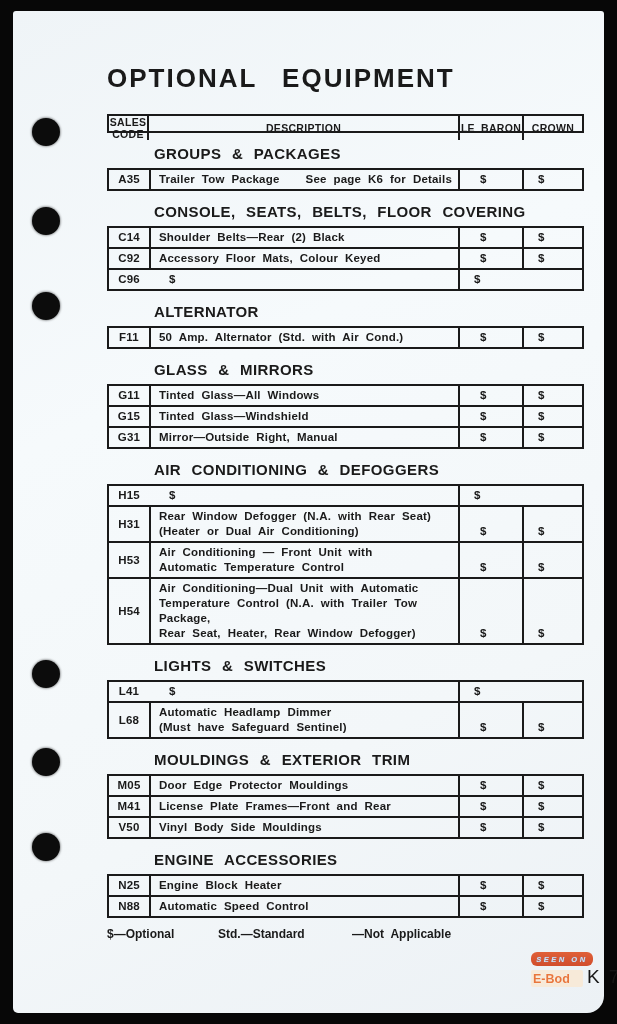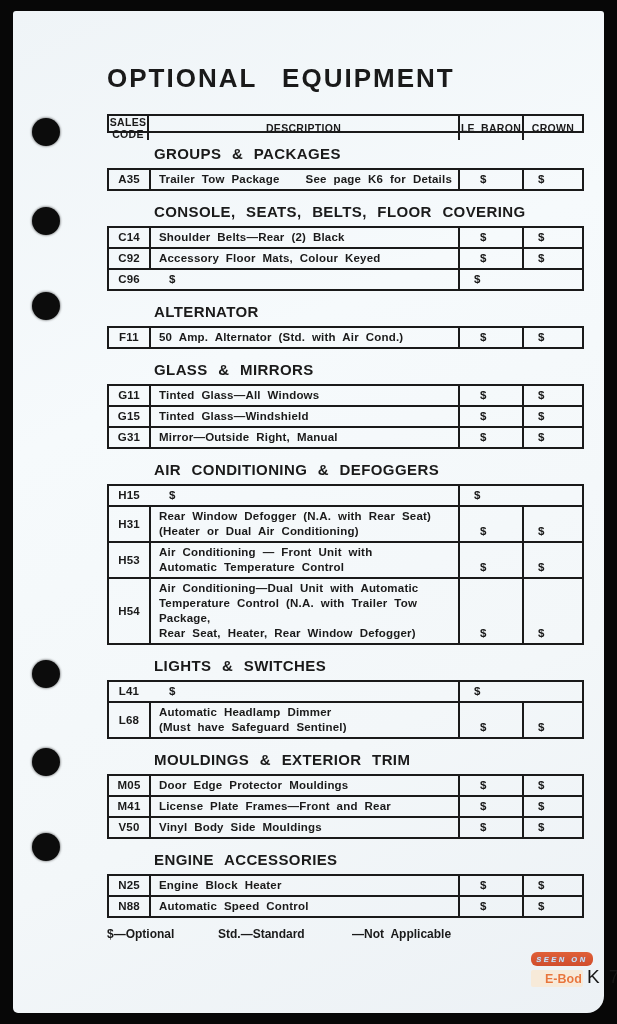--- a/index.html
+++ b/index.html
@@ -123,21 +123,21 @@
     border-radius: 6px;
     text-shadow: 0 0 1px #7f98c0;
   }
   .wm-chip {
     margin-top: 4px;
     width: 52px; height: 17px;
     background: #f7ead9;
     color: #e8763c;
     font-size: 12.5px; font-weight: bold;
     display: flex; align-items: center; justify-content: flex-start;
-    padding-left: 14px;
+    padding-left: 2px;
     border-radius: 2px;
     text-shadow: 0 0 1px #ffffff;
     letter-spacing: 0;
     text-align: center;
   }
   .pageno {
     position: absolute;
     left: 574px; top: 955px;
     font-size: 19px; font-weight: normal;
     color: #161616;

